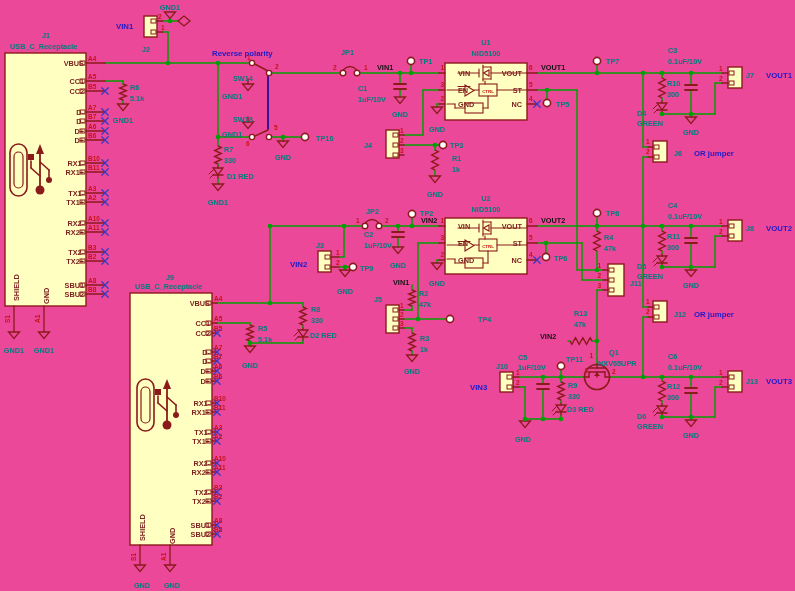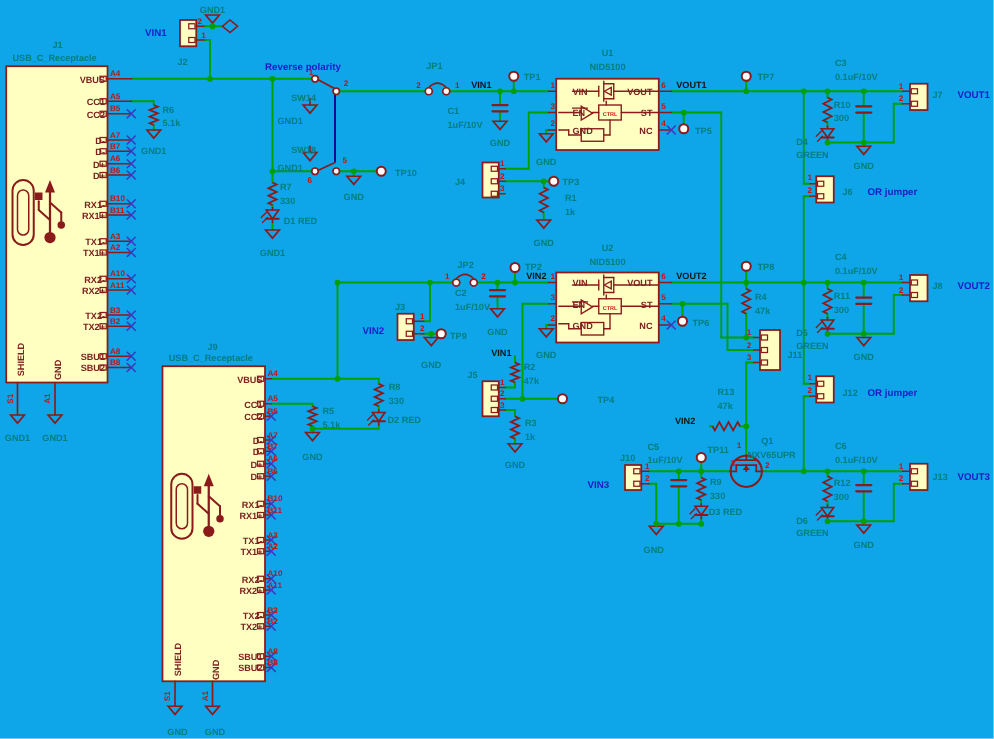--- a/index.html
+++ b/index.html
@@ -1,16 +1,16 @@
 <!DOCTYPE html>
 <html><head>
 <meta charset="utf-8">
 <style>
   html,body{margin:0;padding:0;background:#fff;}
-  #stage{position:relative;width:795px;height:591px;background:#0ea5e9;overflow:hidden;
+  #stage{position:relative;width:795px;height:591px;background:#ec4899;overflow:hidden;
          font-family:"Liberation Sans",sans-serif;}
   svg text{font-family:"Liberation Sans",sans-serif;font-weight:bold;}
 </style>
 </head>
 <body>
 
 <div id="stage">
   <svg id="sch" width="795" height="591" viewBox="0 0 795 591">
       <g>
         <rect x="5" y="53" width="81" height="253" fill="#FFFFC2" stroke="#8B1A1A" stroke-width="1.4"></rect>

